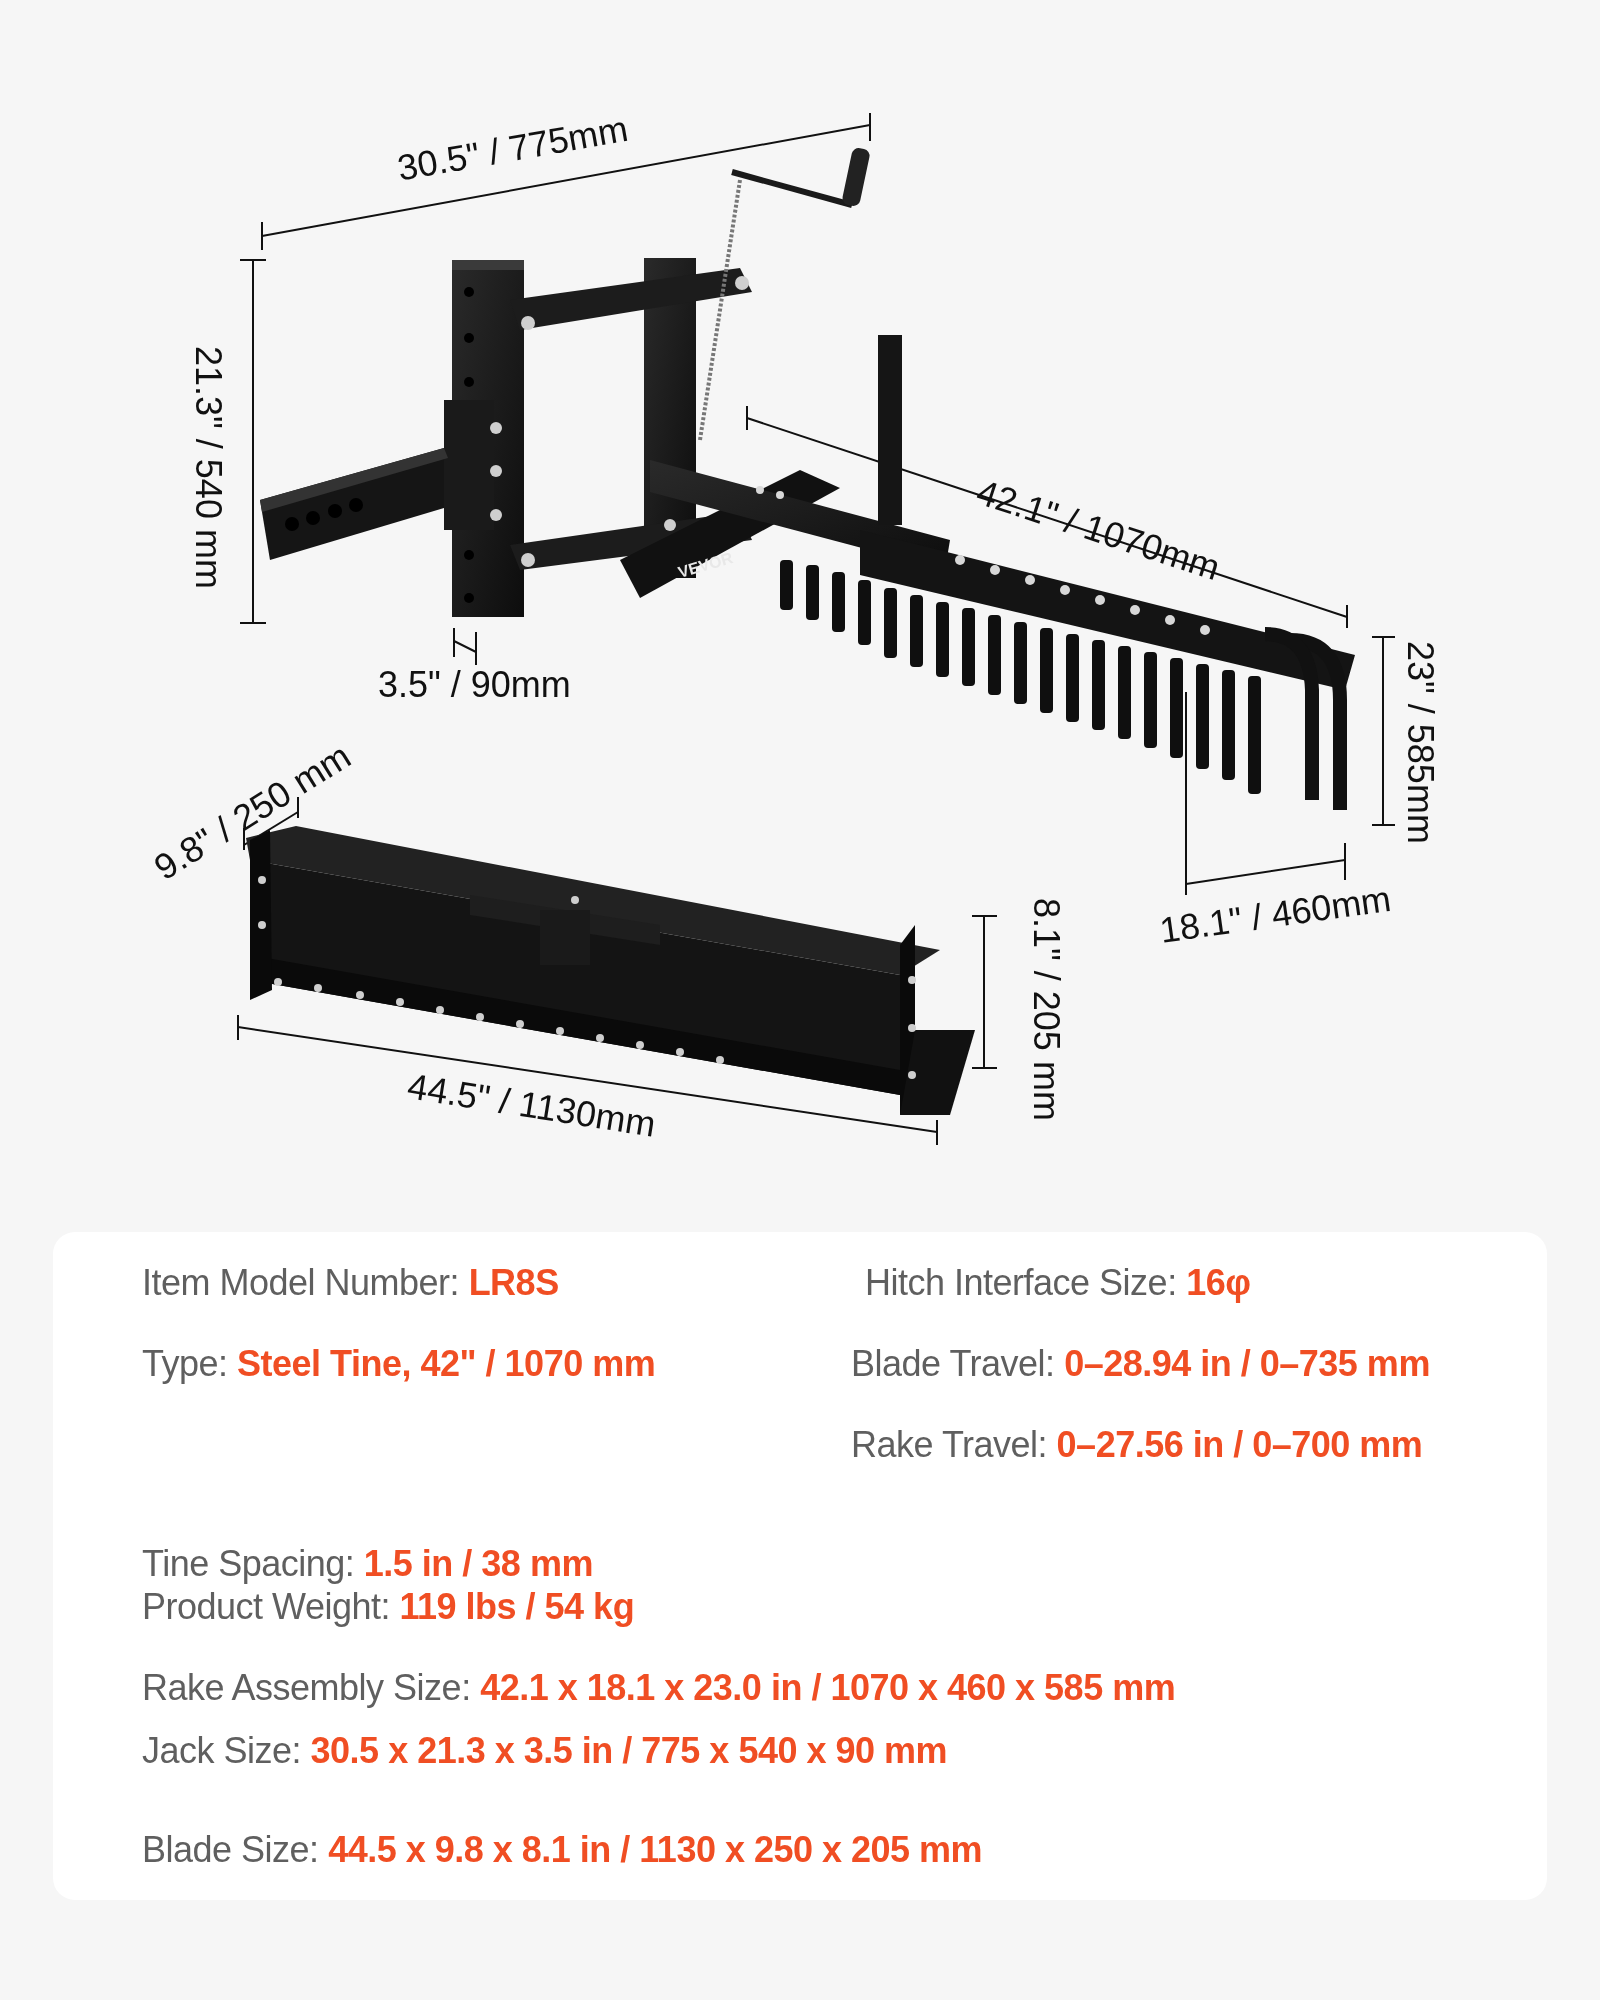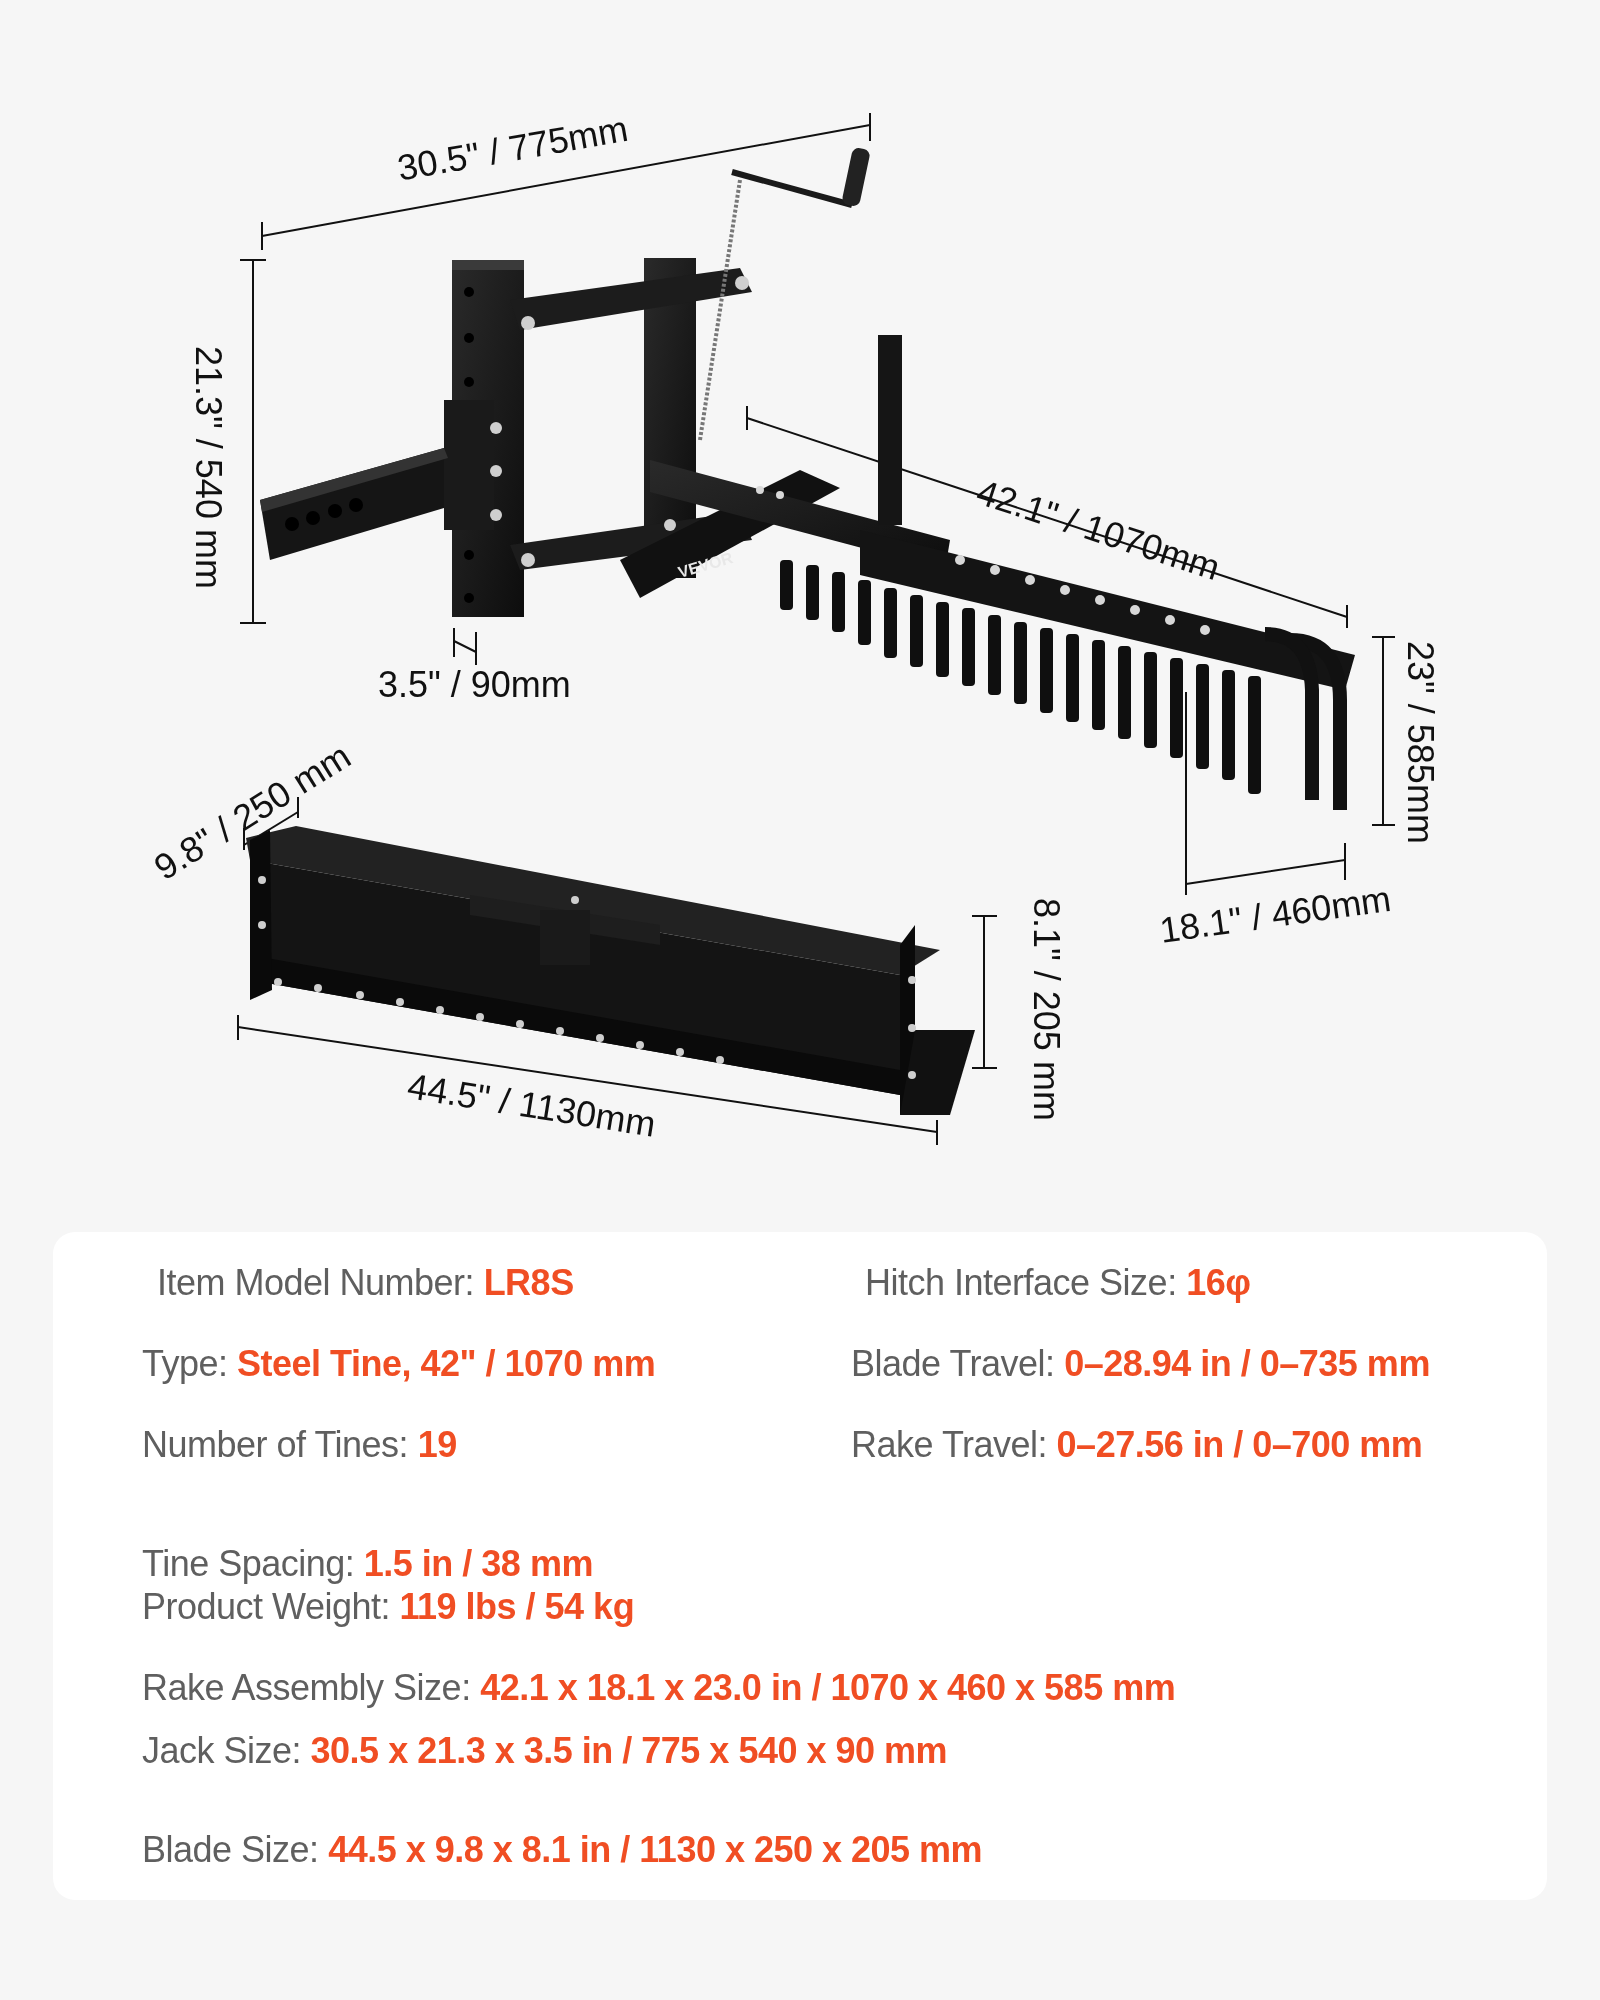--- a/index.html
+++ b/index.html
@@ -194,29 +194,26 @@
   <div class="dim-label" style="left:978px; top:470px; transform: rotate(18deg);">42.1" / 1070mm</div>
   <div class="dim-label" style="left:1420px; top:620px; transform: rotate(90deg);">23" / 585mm</div>
   <div class="dim-label" style="left:1160px; top:910px; transform: rotate(-8deg);">18.1" / 460mm</div>
   <div class="dim-label" style="left:158px; top:850px; transform: rotate(-32deg);">9.8" / 250 mm</div>
   <div class="dim-label" style="left:1046px; top:877px; transform: rotate(90deg);">8.1" / 205 mm</div>
   <div class="dim-label" style="left:408px; top:1065px; transform: rotate(9deg);">44.5" / 1130mm</div>
 </div>
 
 <div class="spec-card">
 
-  <div class="spec-row" style="left:104px; top:30px;">
+  <div class="spec-row" style="left:89px; top:30px;">
     <span class="spec-label">Item Model Number: </span><span class="spec-value">LR8S</span>
   </div>
   <div class="spec-row" style="left:89px; top:111px;">
     <span class="spec-label">Type: </span><span class="spec-value">Steel Tine, 42" / 1070 mm</span>
   </div>
-  <div class="spec-row" style="left:89px; top:192px;">
-    <span class="spec-label">Number of Tines: </span><span class="spec-value">19</span>
-  </div>
   <div class="spec-row" style="left:89px; top:273px;margin-top:38px;">
     <span class="spec-label">Tine Spacing: </span><span class="spec-value">1.5 in / 38 mm</span>
   </div>
   <div class="spec-row" style="left:89px; top:354px;text-align:right;">
     <span class="spec-label">Product Weight: </span><span class="spec-value">119 lbs / 54 kg</span>
   </div>
 
   <div class="spec-row" style="left:798px; top:30px;margin-left:14px;">
     <span class="spec-label">Hitch Interface Size: </span><span class="spec-value">16φ</span>
   </div>

